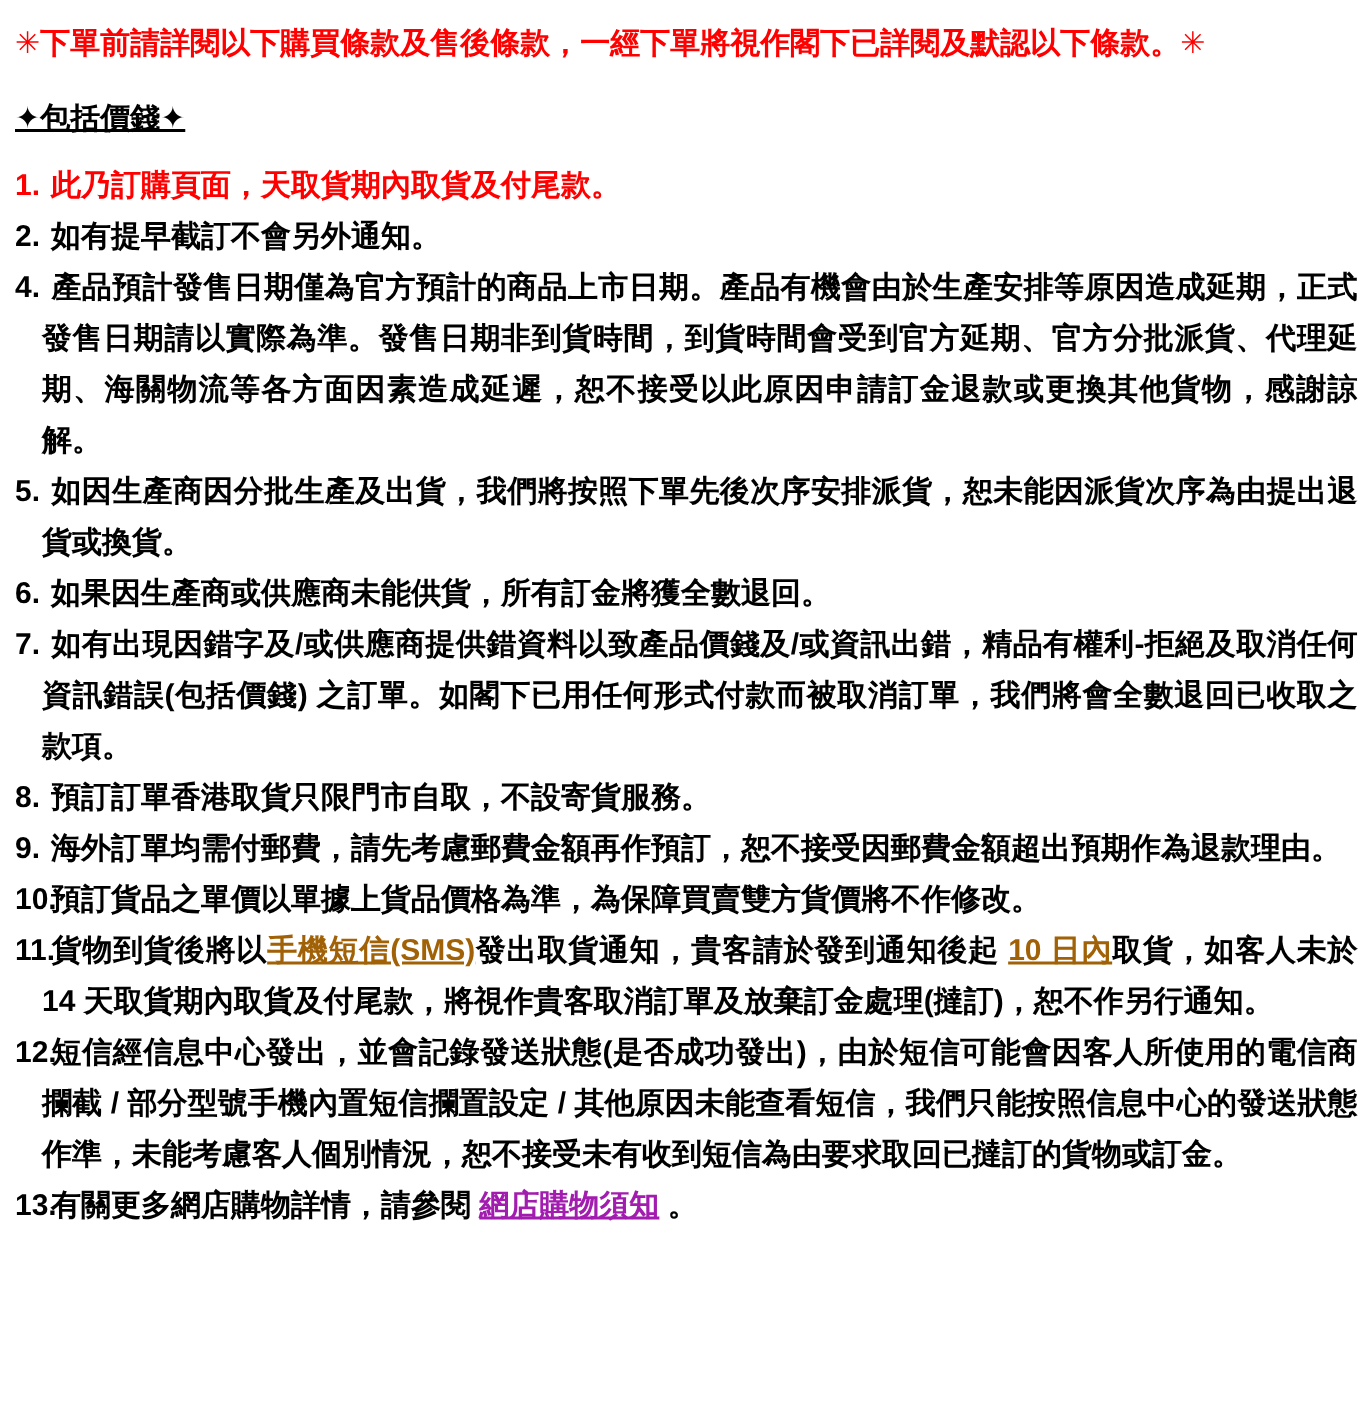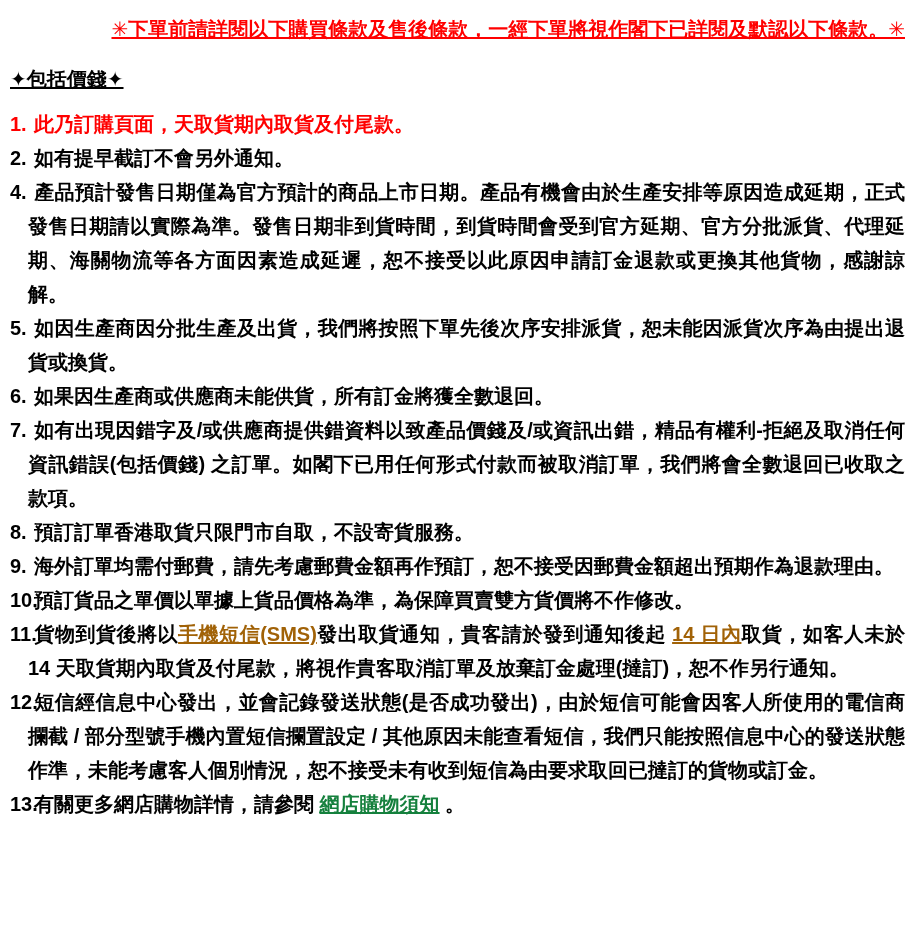--- a/index.html
+++ b/index.html
@@ -15,22 +15,21 @@
     font-weight: bold;
     font-size: 20px;
     line-height: 34px;
     color: #000000;
   }
   .content {
     padding: 12px 8px 0 10px;
   }
   .notice {
     color: #ff0000;
-    text-decoration: underline;
-    text-align: right;
+    text-align: left;
   }
   .section-title {
     margin-top: 16px;
     text-decoration: underline;
     display: inline-block;
   }
   ol.terms {
     list-style: none;
     margin: 11px 0 0 0;
     padding: 0;
@@ -46,21 +45,21 @@
     text-indent: 0;
   }
   ol.terms li.red {
     color: #ff0000;
   }
   .seg-red-underline {
     color: #a16207;
     text-decoration: underline;
   }
   a.seg-link {
-    color: #15803d;
+    color: #a21caf;
     text-decoration: underline;
   }
 </style>
 </head>
 <body>
 
 <div class="content">
   <div class="notice">✳下單前請詳閱以下購買條款及售後條款，一經下單將視作閣下已詳閱及默認以下條款。✳</div>
 
   <div>
@@ -70,17 +69,17 @@
   <ol class="terms">
       <li class="red"><span class="marker">1.</span><span>此乃訂購頁面，天取貨期內取貨及付尾款。</span></li>
       <li><span class="marker">2.</span><span>如有提早截訂不會另外通知。</span></li>
       <li><span class="marker">4.</span><span>產品預計發售日期僅為官方預計的商品上市日期。產品有機會由於生產安排等原因造成延期，正式發售日期請以實際為準。發售日期非到貨時間，到貨時間會受到官方延期、官方分批派貨、代理延期、海關物流等各方面因素造成延遲，恕不接受以此原因申請訂金退款或更換其他貨物，感謝諒解。</span></li>
       <li><span class="marker">5.</span><span>如因生產商因分批生產及出貨，我們將按照下單先後次序安排派貨，恕未能因派貨次序為由提出退貨或換貨。</span></li>
       <li><span class="marker">6.</span><span>如果因生產商或供應商未能供貨，所有訂金將獲全數退回。</span></li>
       <li><span class="marker">7.</span><span>如有出現因錯字及/或供應商提供錯資料以致產品價錢及/或資訊出錯，精品有權利-拒絕及取消任何資訊錯誤(包括價錢) 之訂單。如閣下已用任何形式付款而被取消訂單，我們將會全數退回已收取之款項。</span></li>
       <li><span class="marker">8.</span><span>預訂訂單香港取貨只限門市自取，不設寄貨服務。</span></li>
       <li><span class="marker">9.</span><span>海外訂單均需付郵費，請先考慮郵費金額再作預訂，恕不接受因郵費金額超出預期作為退款理由。</span></li>
       <li><span class="marker">10.</span><span>預訂貨品之單價以單據上貨品價格為準，為保障買賣雙方貨價將不作修改。</span></li>
-      <li><span class="marker">11.</span><span>貨物到貨後將以</span><span class="seg-red-underline">手機短信(SMS)</span><span>發出取貨通知，貴客請於發到通知後起 </span><span class="seg-red-underline">14 日內</span><span>取貨，如客人未於 14 天取貨期內取貨及付尾款，將視作貴客取消訂單及放棄訂金處理(撻訂)，恕不作另行通知。</span></li>
+      <li><span class="marker">11.</span><span>貨物到貨後將以</span><span class="seg-red-underline">手機短信(SMS)</span><span>發出取貨通知，貴客請於發到通知後起 </span><span class="seg-red-underline">10 日內</span><span>取貨，如客人未於 14 天取貨期內取貨及付尾款，將視作貴客取消訂單及放棄訂金處理(撻訂)，恕不作另行通知。</span></li>
       <li><span class="marker">12.</span><span>短信經信息中心發出，並會記錄發送狀態(是否成功發出)，由於短信可能會因客人所使用的電信商攔截 / 部分型號手機內置短信攔置設定 / 其他原因未能查看短信，我們只能按照信息中心的發送狀態作準，未能考慮客人個別情況，恕不接受未有收到短信為由要求取回已撻訂的貨物或訂金。</span></li>
       <li><span class="marker">13.</span><span>有關更多網店購物詳情，請參閱 </span><a href="#" class="seg-link">網店購物須知</a><span> 。</span></li>
     </ol>
 </div>
 
 </body></html>

